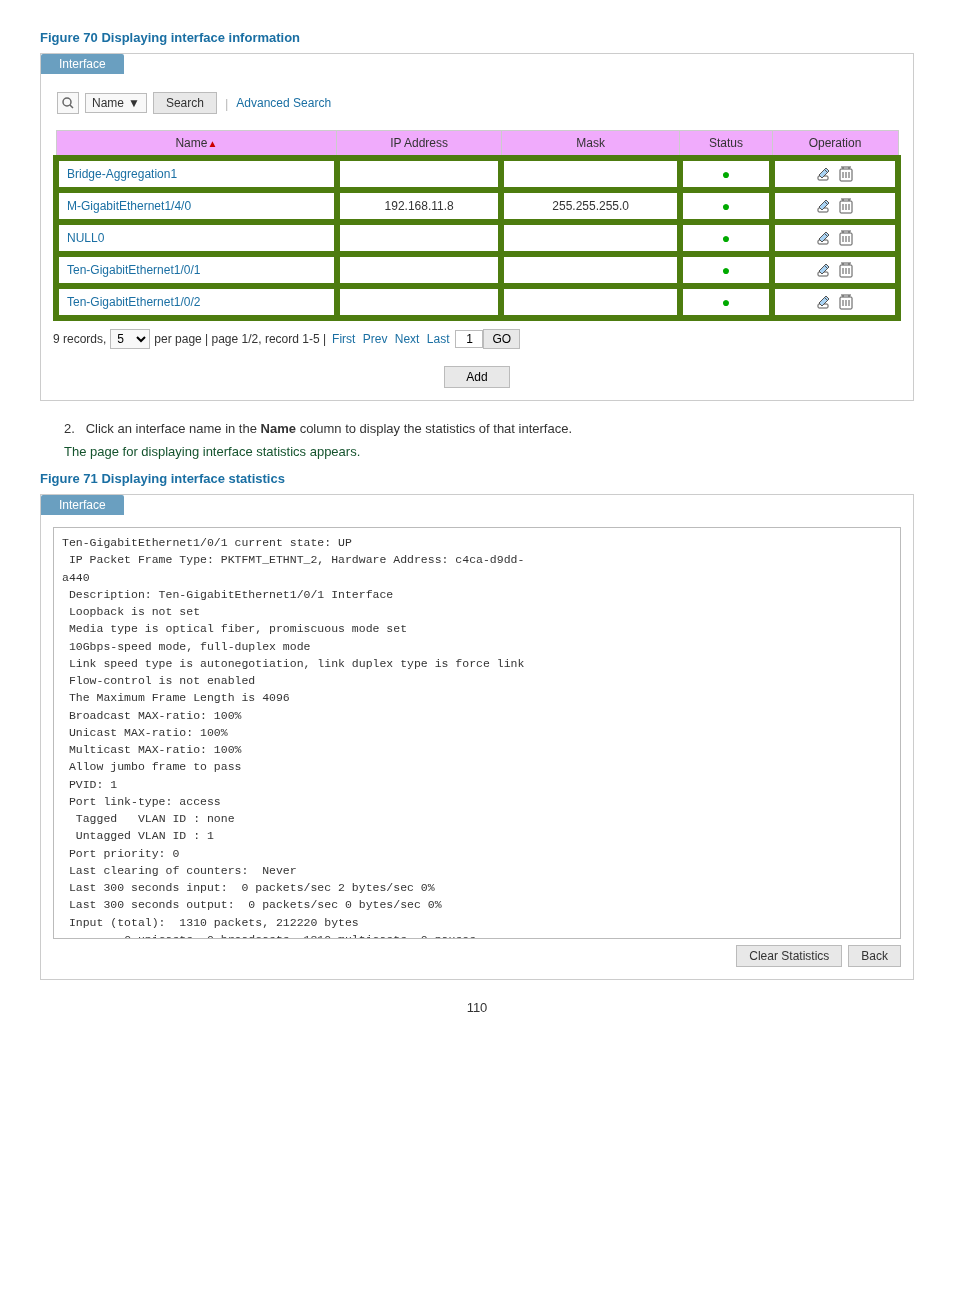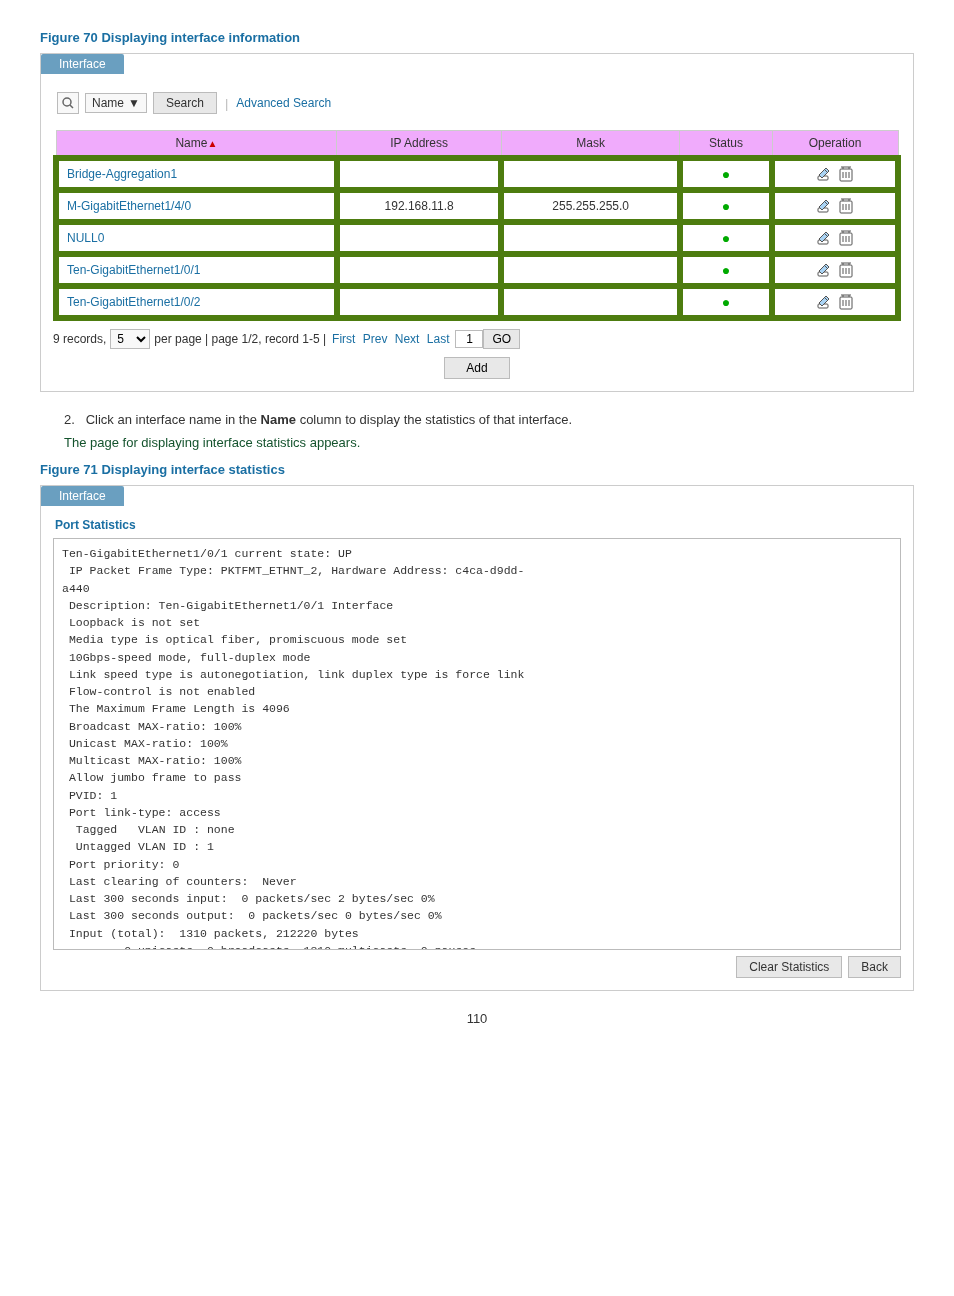--- a/index.html
+++ b/index.html
@@ -180,21 +180,21 @@
     .go-btn {
       background: #e8e8e8;
       border: 1px solid #bbb;
       padding: 2px 8px;
       font-size: 12px;
       cursor: pointer;
     }
 
     .add-btn {
       display: block;
-      margin: 8px auto 0;
+      margin: 17px auto 0;
       background: #e8e8e8;
       border: 1px solid #bbb;
       padding: 3px 21px;
       font-size: 12px;
       cursor: pointer;
     }
 
     
     .step-text {
       margin: 16px 0 8px 24px;
@@ -483,21 +483,20 @@
 </div>
 <div class="step-sub">The page for displaying interface statistics appears.</div>
 
 <div>
   <div class="figure-title">Figure 71 Displaying interface statistics</div>
 
   <div class="panel">
     <div class="panel-tab">Interface</div>
     <div class="panel-content">
 
-      <div class="port-stats-label">Port Statistics</div>
 
       <div class="stats-textarea">Ten-GigabitEthernet1/0/1 current state: UP
  IP Packet Frame Type: PKTFMT_ETHNT_2, Hardware Address: c4ca-d9dd-
 a440
  Description: Ten-GigabitEthernet1/0/1 Interface
  Loopback is not set
  Media type is optical fiber, promiscuous mode set
  10Gbps-speed mode, full-duplex mode
  Link speed type is autonegotiation, link duplex type is force link
  Flow-control is not enabled

